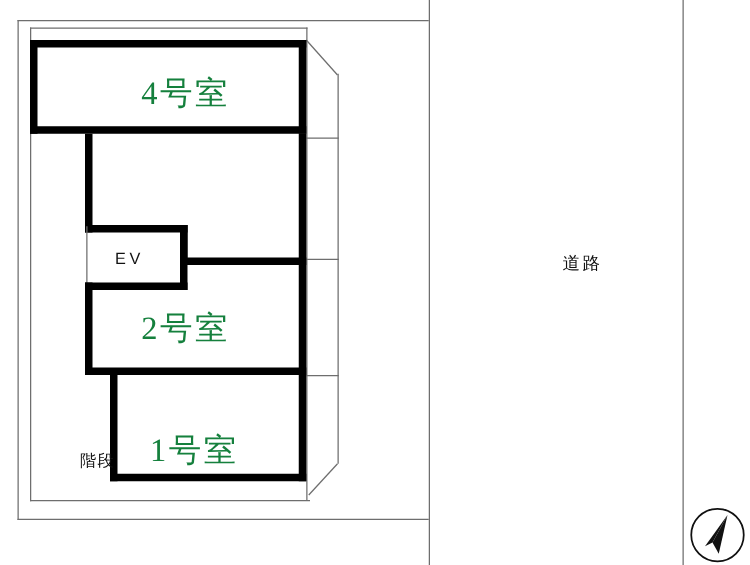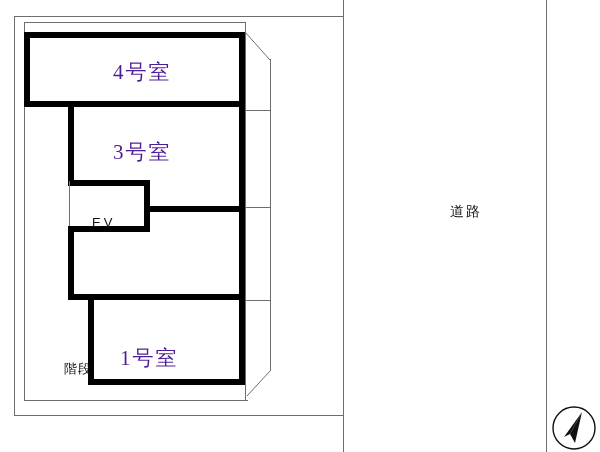--- a/index.html
+++ b/index.html
@@ -14,22 +14,22 @@
   .thin.h{height:1px;}
   .thin.v{width:1px;}
 
   
   .wall{position:absolute;background:#000000;}
 
   
   .room-label{
     position:absolute;
     font-family:"Liberation Serif","DejaVu Serif",serif;
-    font-size:21px;
-    color:#4c1d95;
+    font-size:26px;
+    color:#15803d;
     letter-spacing:2px;
     white-space:nowrap;
     line-height:1;
   }
   .small-label{
     position:absolute;
     font-family:"Liberation Serif","DejaVu Serif",serif;
     font-size:13px;
     color:#111111;
     letter-spacing:1px;
@@ -92,30 +92,30 @@
   <div class="wall" style="left:24px; top:32px; width:6px; height:75px;"></div>
   <div class="wall" style="left:24px; top:101px; width:221px; height:6px;"></div>
   <div class="wall" style="left:239px; top:32px; width:6px; height:75px;"></div>
   <div class="room-label" style="left:113px; top:62px;">4号室</div>
 
   <div class="wall" style="left:68px; top:107px; width:6px; height:79px;"></div>
   <div class="wall" style="left:68px; top:180px; width:82px; height:6px;"></div>
   <div class="wall" style="left:144px; top:180px; width:6px; height:32px;"></div>
   <div class="wall" style="left:144px; top:206px; width:101px; height:6px;"></div>
   <div class="wall" style="left:239px; top:107px; width:6px; height:105px;"></div>
-  <div class="room-label" style="left:113px; top:142px;">3号室</div>
 
   <div class="thin v" style="left:69px; top:181px; height:51px; background:#6e6e6e; width:1px;"></div>
   <div class="wall" style="left:144px; top:180px; width:6px; height:52px;"></div>
   <div class="wall" style="left:68px; top:226px; width:82px; height:6px;"></div>
-  <div class="ev-label" style="left:92px; top:200px;margin-top:16px;">EV</div>
+  <div class="ev-label" style="left:92px; top:200px;">EV</div>
 
   <div class="wall" style="left:68px; top:226px; width:6px; height:74px;"></div>
   <div class="wall" style="left:68px; top:294px; width:177px; height:6px;"></div>
   <div class="wall" style="left:239px; top:212px; width:6px; height:88px;"></div>
+  <div class="room-label" style="left:113px; top:250px;">2号室</div>
 
   <div class="wall" style="left:88px; top:300px; width:6px; height:85px;"></div>
   <div class="wall" style="left:88px; top:379px; width:157px; height:6px;"></div>
   <div class="wall" style="left:239px; top:300px; width:6px; height:85px;"></div>
   <div class="room-label" style="left:120px; top:348px;text-align:right;">1号室</div>
 
   <div class="small-label" style="left:44px; top:362px;">階段</div>
 
   <svg class="compass" style="left:550px; top:404px; width:48px; height:48px;" viewBox="0 0 48 48">
     <circle cx="24" cy="24" r="21" fill="#ffffff" stroke="#111111" stroke-width="1.4"></circle>

